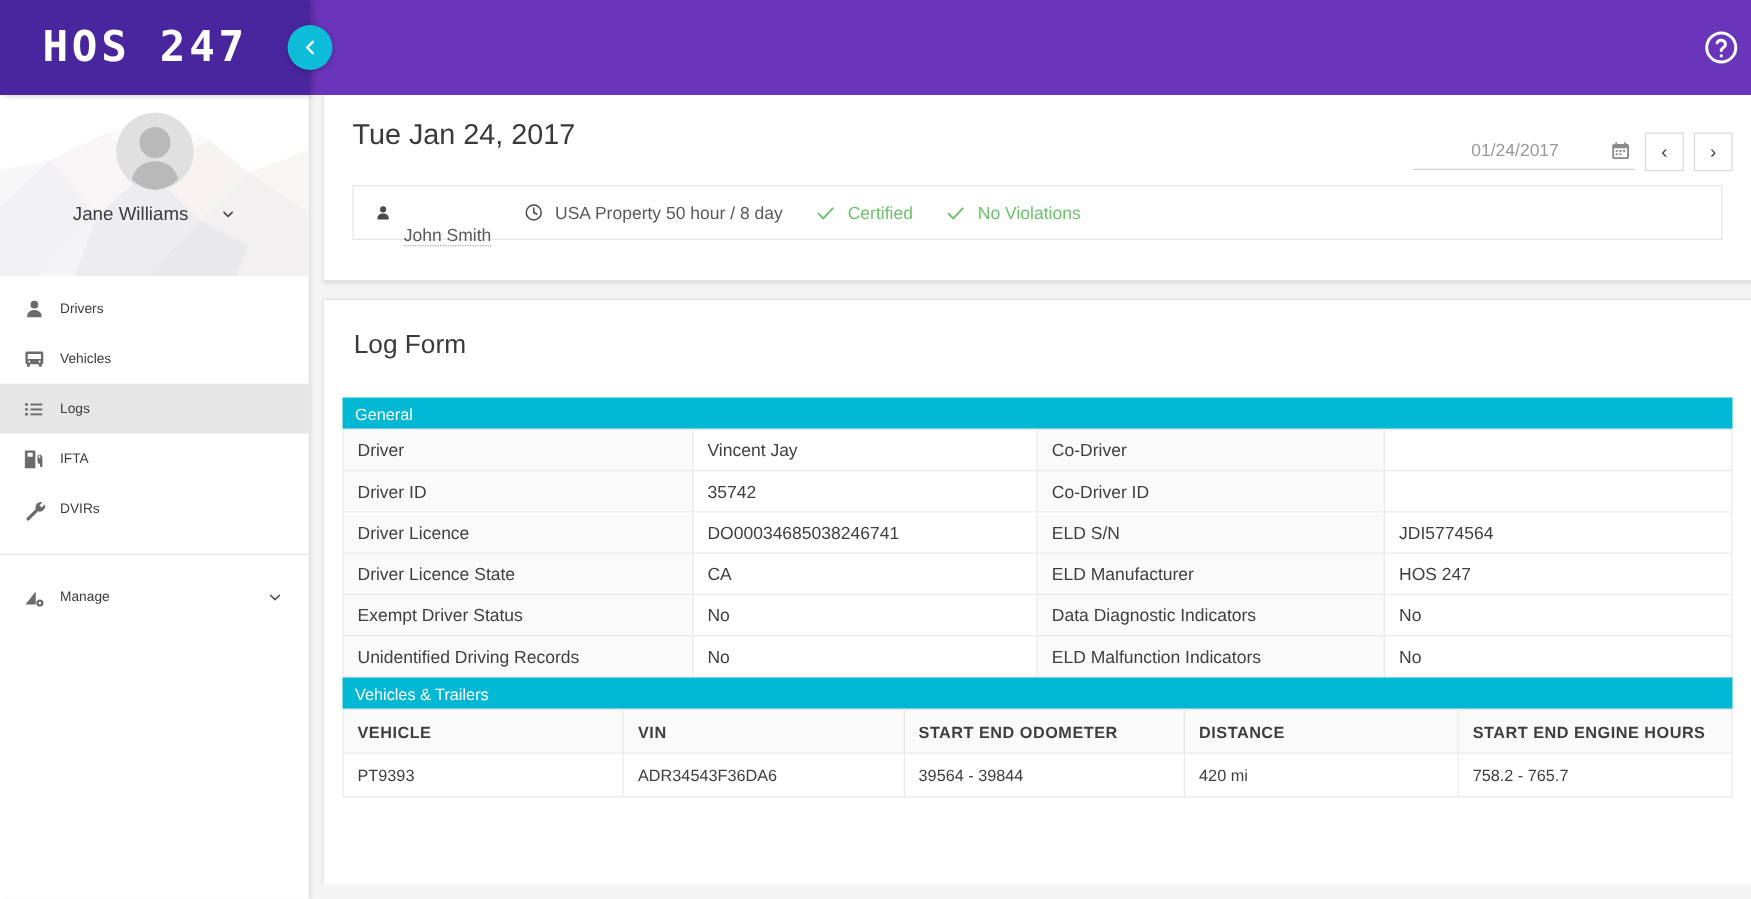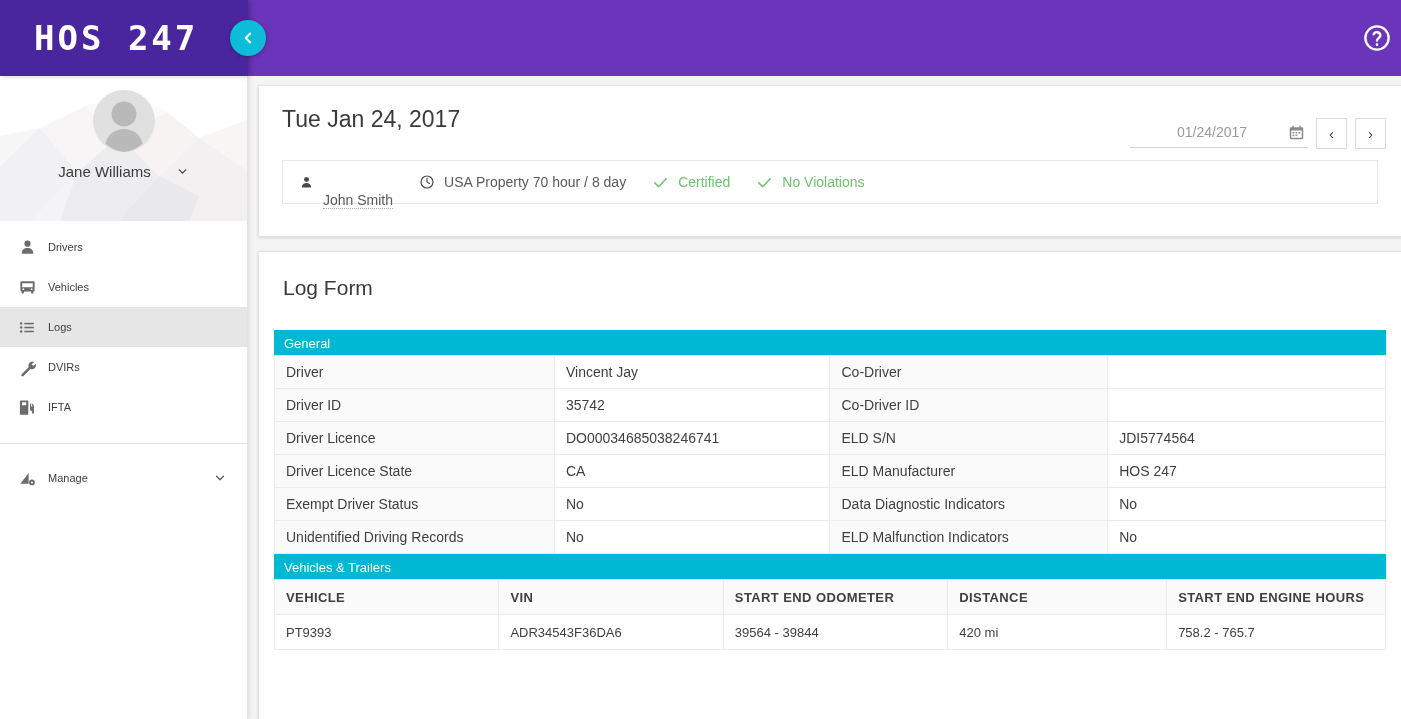--- a/index.html
+++ b/index.html
@@ -114,21 +114,21 @@
   .navitem.manage {
     margin-top: 14px;
     justify-content: space-between;
     padding-right: 20px;
   }
   .navitem.manage .left { display: flex; align-items: center; }
 
   
   .main {
     position: absolute;
-    top: 76px; left: 249px;
+    top: 64px; left: 249px;
     width: 1152px; height: 643px;
     background: #f4f4f4;
     overflow: hidden;
     padding: 9px 0 0 9px;
   }
   .card {
     background: #fff;
     border: 1px solid #e2e2e2;
     box-shadow: 0 1px 3px rgba(0,0,0,.12);
     width: 1144px;
@@ -313,34 +313,34 @@
             <rect x="8" y="11.1" width="12" height="1.9"></rect>
             <rect x="8" y="16.1" width="12" height="1.9"></rect>
           </svg>
       </span>
       <span>Logs</span>
     </div>
 
     <div class="navitem">
       <span class="ico">
         <svg width="19" height="19" viewBox="0 0 24 24" fill="#6b6b6b">
-            <path d="M20.3 4.9a5.4 5.4 0 0 0-6.9 6.8L4.6 20.5a1.6 1.6 0 0 0 2.3 2.3l8.8-8.8a5.4 5.4 0 0 0 6.8-6.9l-3 3-2.3-2.3 3.1-2.9z"></path>
+            <path d="M3.6 3h8.2a1.2 1.2 0 0 1 1.2 1.2V21H2.4V4.2A1.2 1.2 0 0 1 3.6 3zm1.5 2.4v3.9h5.2V5.4H5.1z"></path>
+            <path d="M15.2 7.2v7.1c0 1.2.9 2.1 2 2.1h.5v2.3a1.2 1.2 0 0 0 2.4 0V9.4l-2.3-2.6-1 .9 1.2 1.4v1.6h-.8a.8.8 0 0 1-.8-.8V7.2h-1.2z"></path>
           </svg>
       </span>
-      <span>DVIRs</span>
+      <span>IFTA</span>
     </div>
 
     <div class="navitem">
       <span class="ico">
         <svg width="19" height="19" viewBox="0 0 24 24" fill="#6b6b6b">
-            <path d="M3.6 3h8.2a1.2 1.2 0 0 1 1.2 1.2V21H2.4V4.2A1.2 1.2 0 0 1 3.6 3zm1.5 2.4v3.9h5.2V5.4H5.1z"></path>
-            <path d="M15.2 7.2v7.1c0 1.2.9 2.1 2 2.1h.5v2.3a1.2 1.2 0 0 0 2.4 0V9.4l-2.3-2.6-1 .9 1.2 1.4v1.6h-.8a.8.8 0 0 1-.8-.8V7.2h-1.2z"></path>
+            <path d="M20.3 4.9a5.4 5.4 0 0 0-6.9 6.8L4.6 20.5a1.6 1.6 0 0 0 2.3 2.3l8.8-8.8a5.4 5.4 0 0 0 6.8-6.9l-3 3-2.3-2.3 3.1-2.9z"></path>
           </svg>
       </span>
-      <span>IFTA</span>
+      <span>DVIRs</span>
     </div>
 
     <div class="nav-sep"></div>
 
     <div class="navitem manage">
       <span class="left">
         <span class="ico">
           <svg width="19" height="19" viewBox="0 0 24 24" fill="#6b6b6b">
               <path d="M3 18.5 13.4 5.2v13.3H3z"></path>
               <circle cx="17.6" cy="17" r="3.6"></circle>
@@ -392,21 +392,21 @@
         </span>
         <span class="dotted">John Smith</span>
       </div>
       <div class="grp">
         <span>
           <svg width="16" height="16" viewBox="0 0 24 24" fill="none" stroke="#4a4a4a" stroke-width="1.8">
               <circle cx="12" cy="12" r="9"></circle>
               <polyline points="12 6.6 12 12 15.7 14.1" stroke-linecap="round"></polyline>
             </svg>
         </span>
-        <span>USA Property 70 hour / 8 day</span>
+        <span>USA Property 50 hour / 8 day</span>
       </div>
       <div class="grp">
         <span>
           <svg width="17" height="17" viewBox="0 0 24 24" fill="none" stroke="#6cc36c" stroke-width="2.2" stroke-linecap="round" stroke-linejoin="round">
               <polyline points="4 12.6 9.4 18 20 6.6"></polyline>
             </svg>
         </span>
         <span class="green">Certified</span>
       </div>
       <div class="grp">

